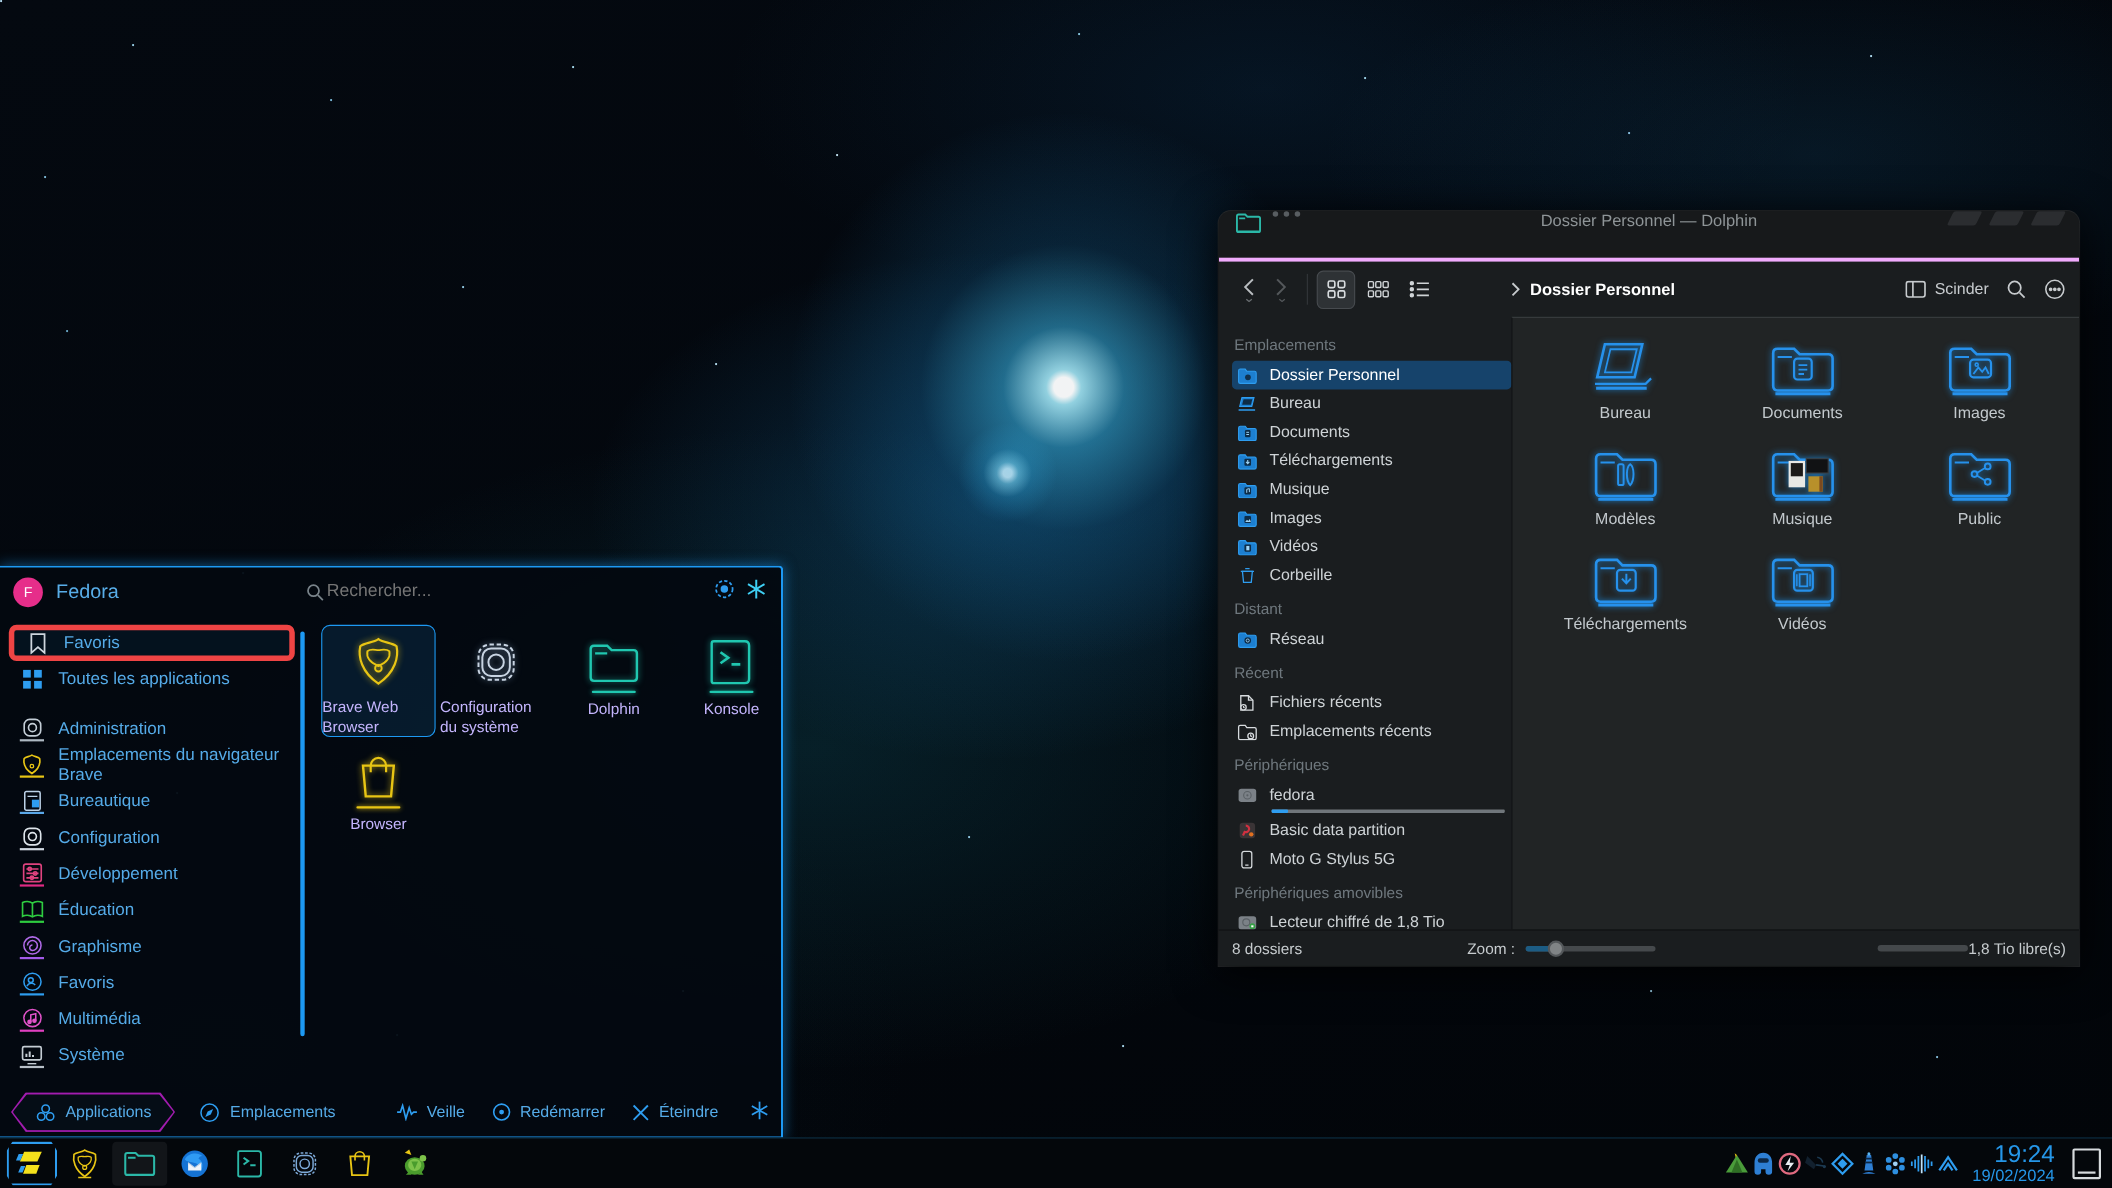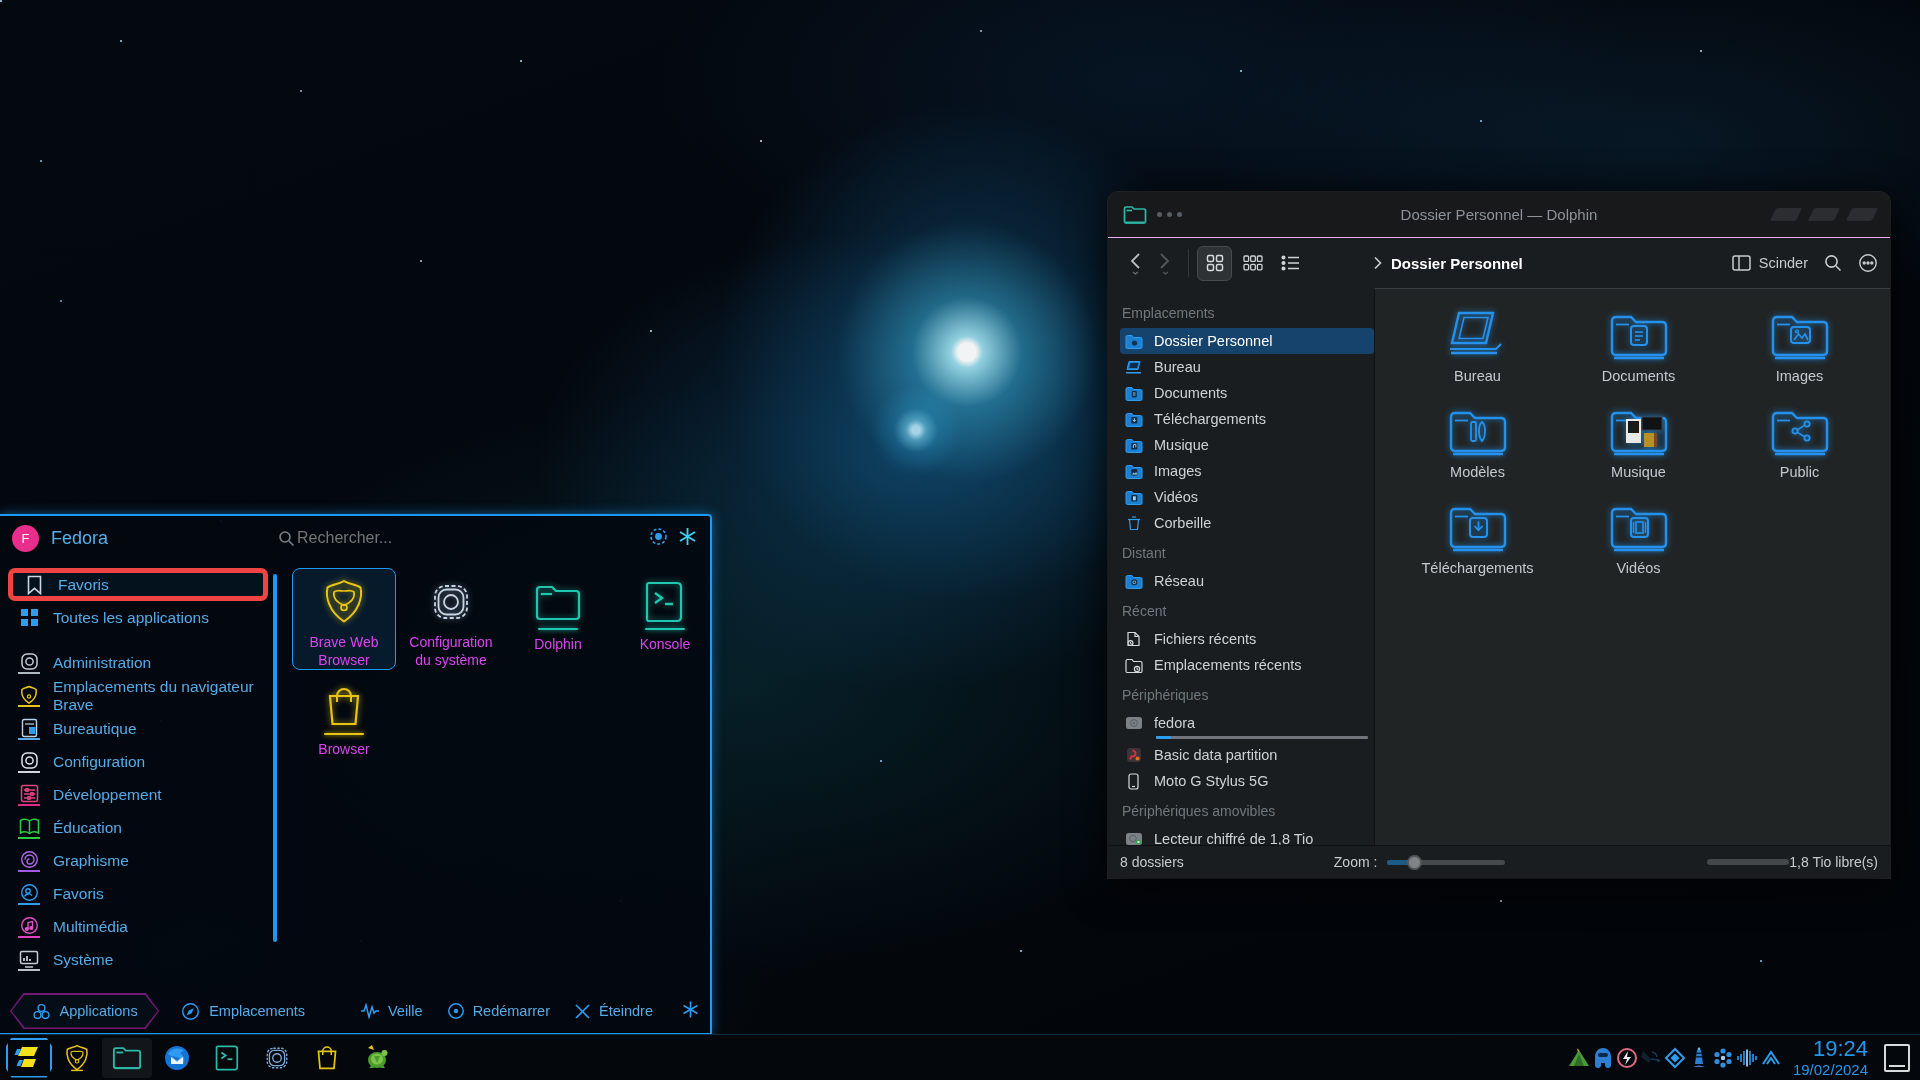--- a/index.html
+++ b/index.html
@@ -45,35 +45,35 @@
   .l-gap{height:12px;flex:none}
   .cati{width:22px;height:22px;flex:none;display:flex;align-items:center;justify-content:center}
   .l-divider{width:10px;flex:none;position:relative;margin:4px 2px 0 2px}
   .l-scrollthumb{position:absolute;right:3px;top:2px;width:4px;height:368px;border-radius:2px;background:#1d99f3}
   .l-grid{flex:1;display:grid;grid-template-columns:repeat(4,104px);grid-auto-rows:102px;
     align-content:start;gap:3px;padding-left:10px}
   .fav{display:flex;flex-direction:column;align-items:center;padding-top:9px;border-radius:8px;border:1px solid transparent}
   .fav.selected{border-color:#1d99f3;background:rgba(29,153,243,.13)}
   .fav .fico{width:48px;height:48px;display:flex;align-items:center;justify-content:center}
   .fav .underline{width:40px;height:2px;border-radius:1px;margin-top:2px}
-  .fav .flabel{font-size:14px;color:#d946ef;text-align:center;line-height:1.3;margin-top:5px}
+  .fav .flabel{font-size:14px;color:#c4b5fd;line-height:1.3;margin-top:5px}
   .l-footer{height:44px;flex:none;display:flex;align-items:center;padding:0 10px;gap:8px}
-  .hex-outer{clip-path:polygon(9% 0,91% 0,100% 50%,91% 100%,9% 100%,0 50%);background:#701a75;padding:1.5px}
+  .hex-outer{clip-path:polygon(9% 0,91% 0,100% 50%,91% 100%,9% 100%,0 50%);background:#a21caf;padding:1.5px}
   .hex-inner{clip-path:polygon(9% 0,91% 0,100% 50%,91% 100%,9% 100%,0 50%);background:#050d16;
     display:flex;align-items:center;gap:9px;padding:7px 20px;font-size:14.5px}
   .l-tab2{display:flex;align-items:center;gap:9px;font-size:14.5px;padding:7px 14px}
   .l-power{margin-left:auto;display:flex;align-items:center;gap:24px;font-size:14.5px}
   .pw{display:flex;align-items:center;gap:8px}
 
   
   .dolphin{position:absolute;left:1108px;top:192px;width:782px;height:686px;z-index:4;
     background:#1a1d1f;border-radius:11px 11px 0 0;
     box-shadow:0 6px 40px rgba(0,0,0,.9),0 0 0 1px #2c2f32;display:flex;flex-direction:column}
-  .d-titlebar{height:46px;flex:none;display:flex;align-items:center;padding:0 15px;position:relative;
-    background:#17191b;border-radius:11px 11px 0 0;border-bottom:1px solid #f0abfc}
+  .d-titlebar{height:46px;flex:none;display:flex;align-items:flex-start;padding:0 15px;position:relative;
+    background:#17191b;border-radius:11px 11px 0 0;border-bottom:4px solid #f0abfc}
   .d-dots{display:flex;gap:5px;margin-left:10px}
   .d-dots i{width:5px;height:5px;border-radius:50%;background:#585d61}
   .d-title{position:absolute;left:0;right:0;text-align:center;color:#8e9497;font-size:15px;pointer-events:none}
   .d-controls{margin-left:auto;display:flex;gap:12px;z-index:1}
   .win-btn{width:26px;height:13px;background:#2b2d30;transform:skewX(-26deg);border-radius:2px}
   .d-toolbar{height:50px;flex:none;display:flex;align-items:center;padding:0 12px}
   .tb-btn{width:30px;height:34px;display:flex;flex-direction:column;align-items:center;justify-content:center;gap:1px}
   .tb-sep{width:1px;height:28px;background:#33373a;margin:0 8px}
   .viewbtn{width:35px;height:35px;border-radius:6px;display:flex;align-items:center;justify-content:center;margin-right:3px}
   .viewbtn.active{background:#2e3235;border:1px solid #474b4f}

